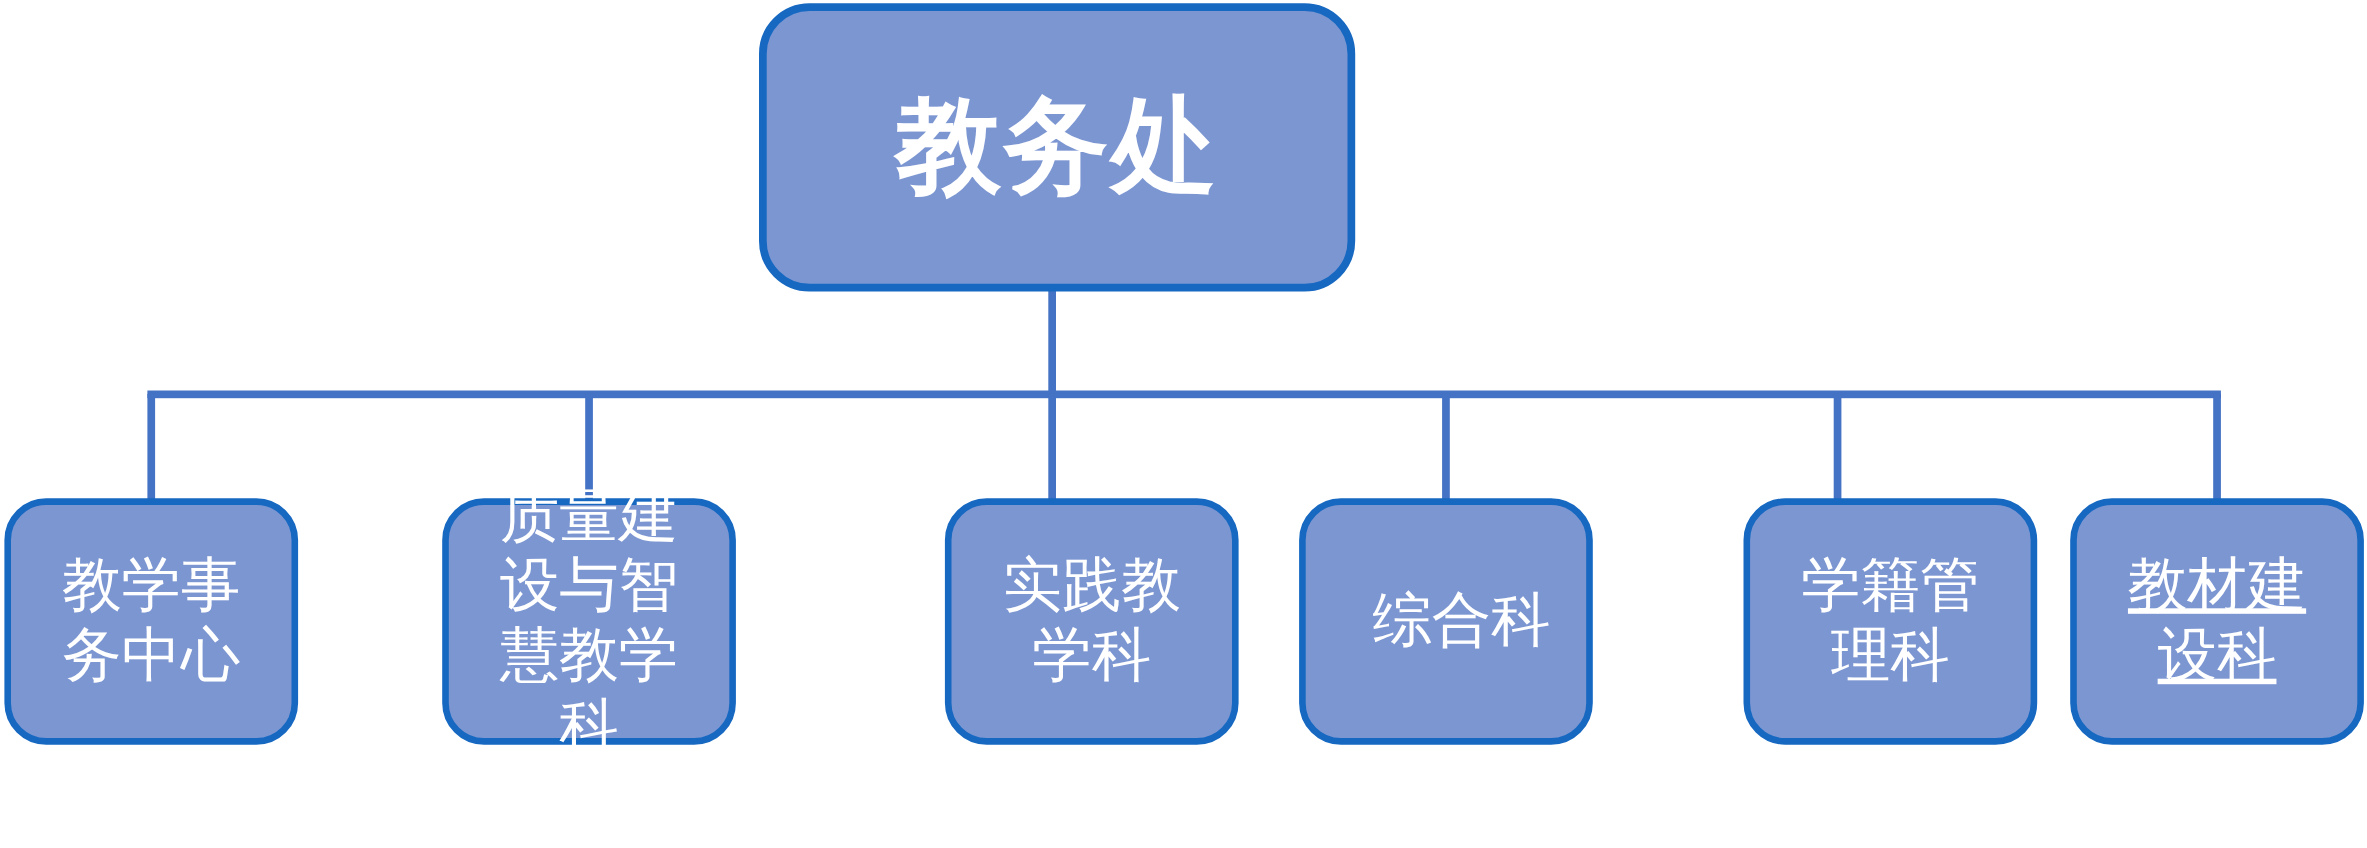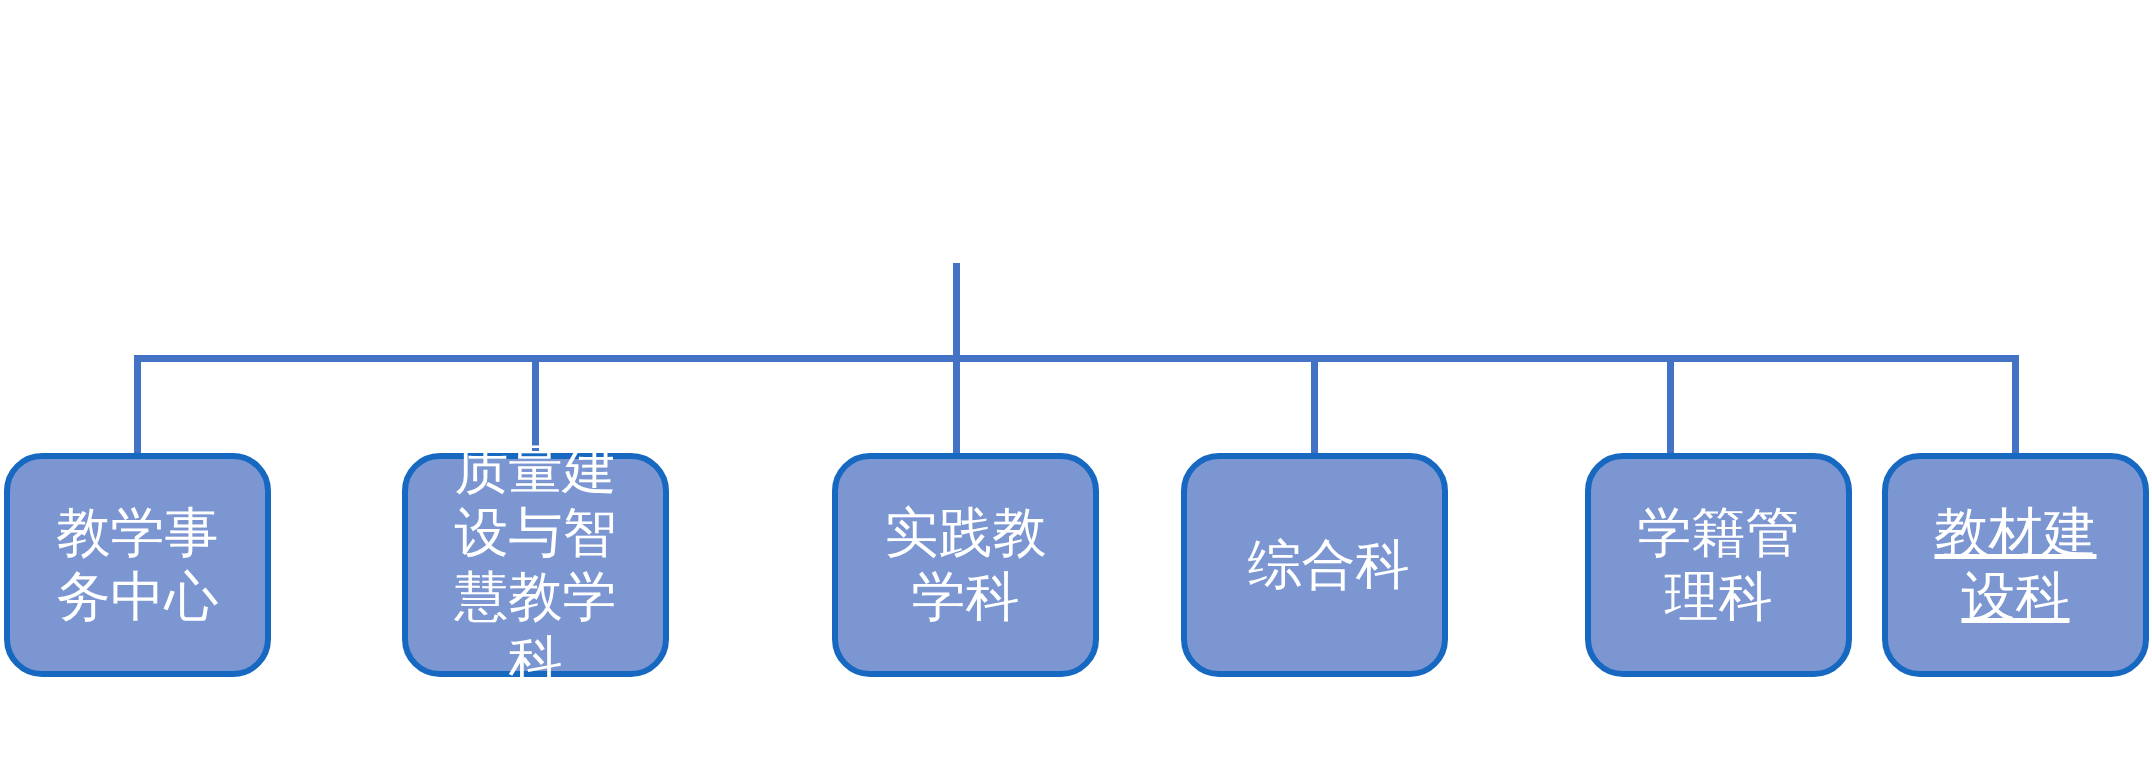--- a/index.html
+++ b/index.html
@@ -78,32 +78,35 @@
 
   <div class="connector stem"></div>
   <div class="connector bus"></div>
   <div class="connector drop" style="left:134px;"></div>
   <div class="connector drop" style="left:532px;"></div>
   <div class="connector drop" style="left:953px;"></div>
   <div class="connector drop" style="left:1311px;"></div>
   <div class="connector drop" style="left:1667px;"></div>
   <div class="connector drop" style="left:2012px;"></div>
 
+  <div class="node root">
+    <span class="label">教务处</span>
+  </div>
 
   <div class="node child" style="left:4px;justify-content:center;">
     <span class="label">教学事
 务中心</span>
   </div>
   <div class="node child" style="left:402px;">
     <span class="label">质量建
 设与智
 慧教学
 科</span>
   </div>
-  <div class="node child" style="left:832px;">
+  <div class="node child" style="left:859px;">
     <span class="label">实践教
 学科</span>
   </div>
   <div class="node child" style="left:1181px;padding-left:28px;">
     <span class="label">综合科</span>
   </div>
   <div class="node child" style="left:1585px;justify-content:center;">
     <span class="label">学籍管
 理科</span>
   </div>

